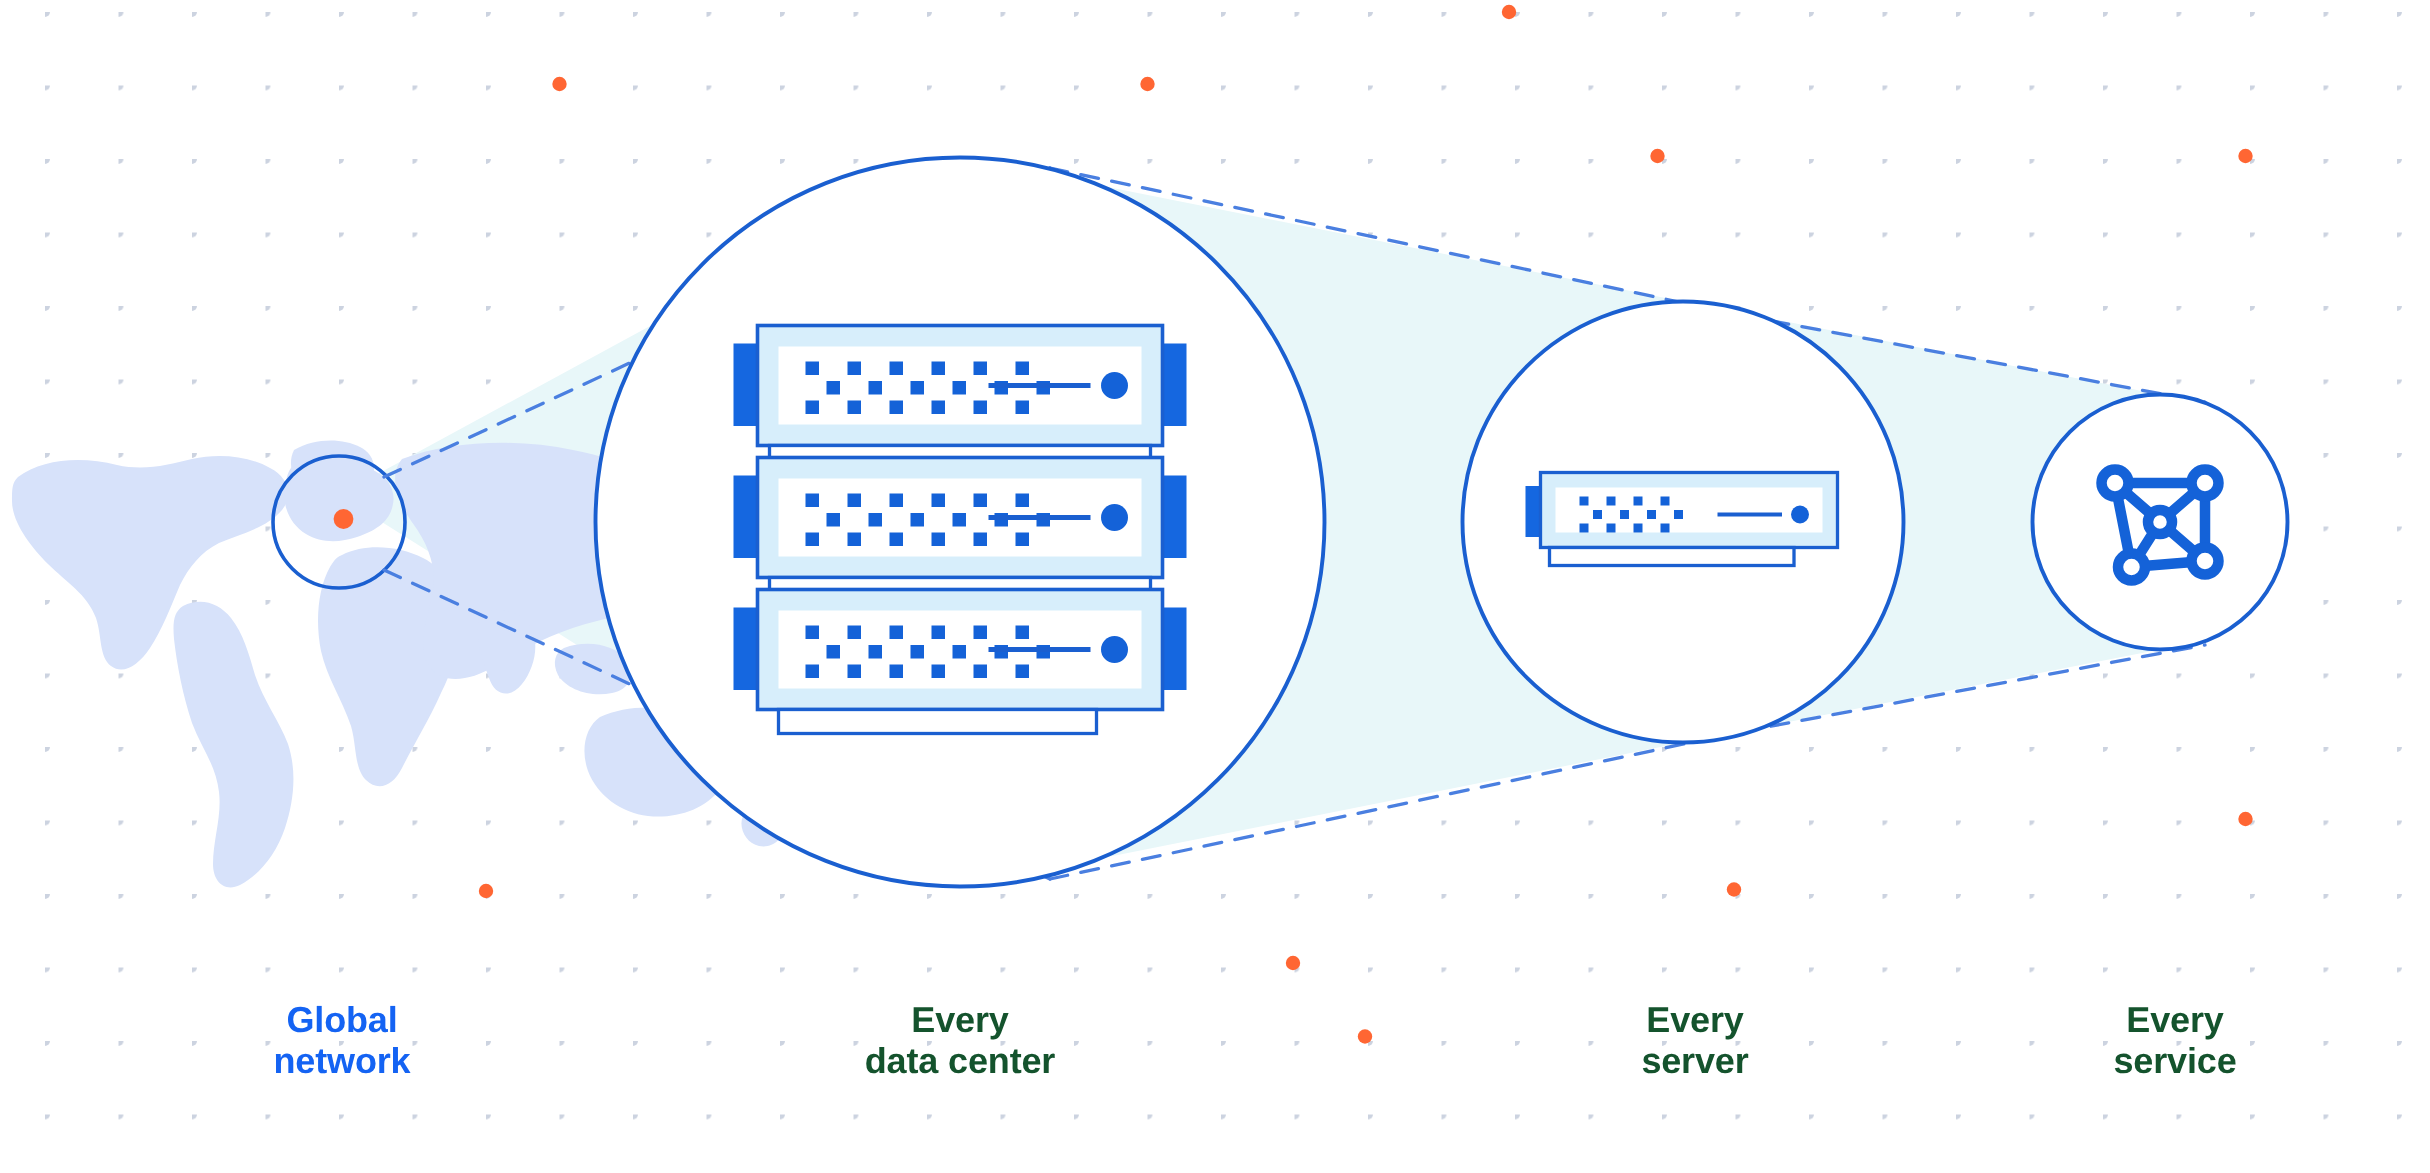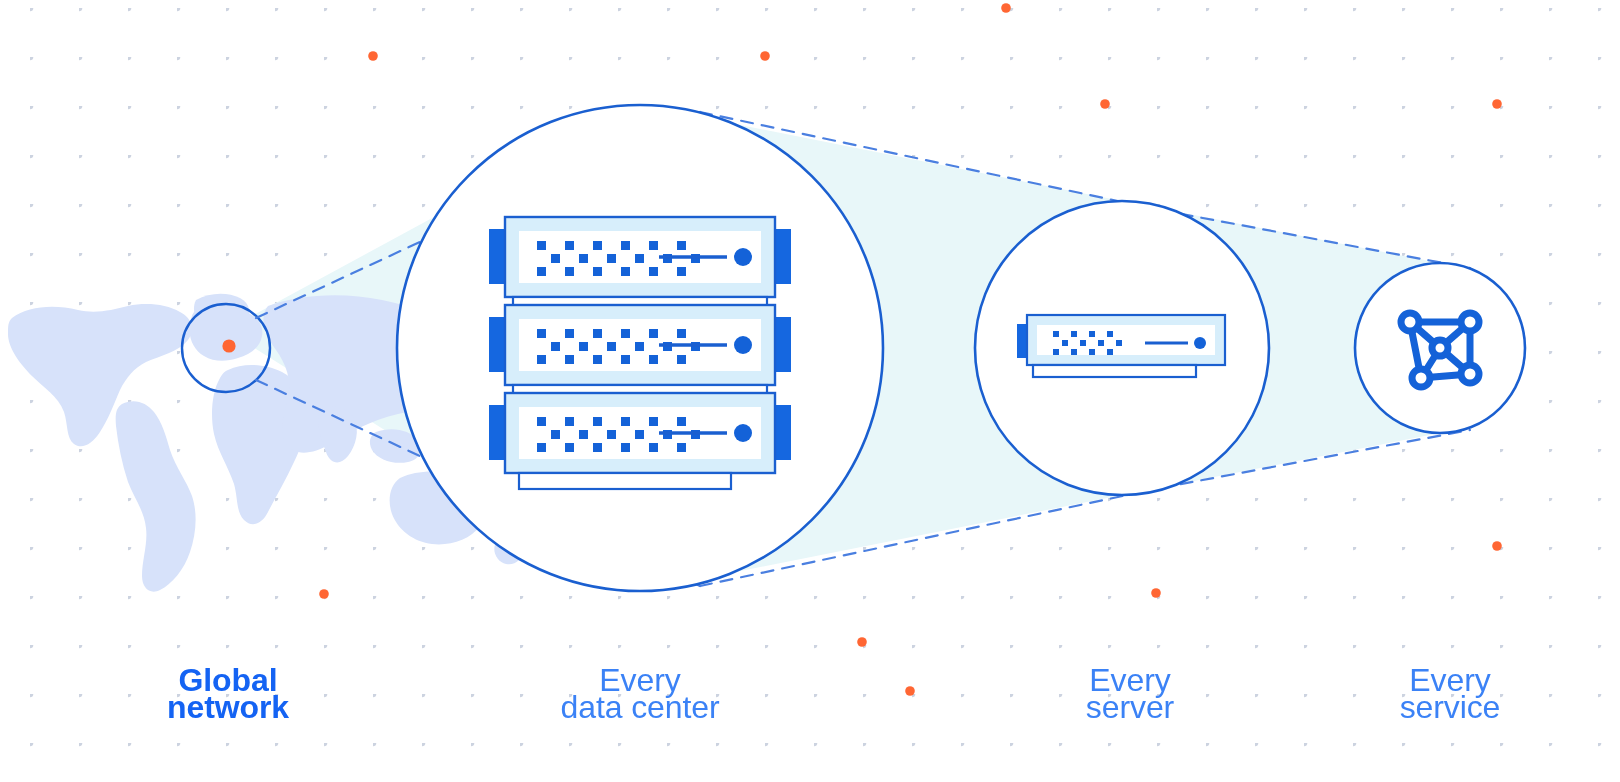--- a/index.html
+++ b/index.html
@@ -10,27 +10,27 @@
     overflow:hidden;
     position:relative;
   }
   #stage{position:absolute;inset:0;width:1620px;height:782px;}
   #stage svg{display:block;width:1620px;height:782px;}
 
   .lbl{
     position:absolute;
     text-align:center;
     font-family:"Liberation Sans", sans-serif;
-    font-size:32px;
+    font-size:24px;
     line-height:27px;
     font-weight:700;
     letter-spacing:-0.1px;
     white-space:pre-line;
   }
-  .lbl.dark{color:#3b82f6;font-weight:400;}
+  .lbl.dark{color:#14532d;font-weight:700;}
   .lbl.blue{color:#1463f3;font-weight:700;}
 
   #lbl-global{left:128px;top:667px;width:200px;}
   #lbl-dc{left:540px;top:667px;width:200px;}
   #lbl-server{left:1030px;top:667px;width:200px;}
   #lbl-service{left:1350px;top:667px;width:200px;}
 </style>
 </head>
 <body>
 

